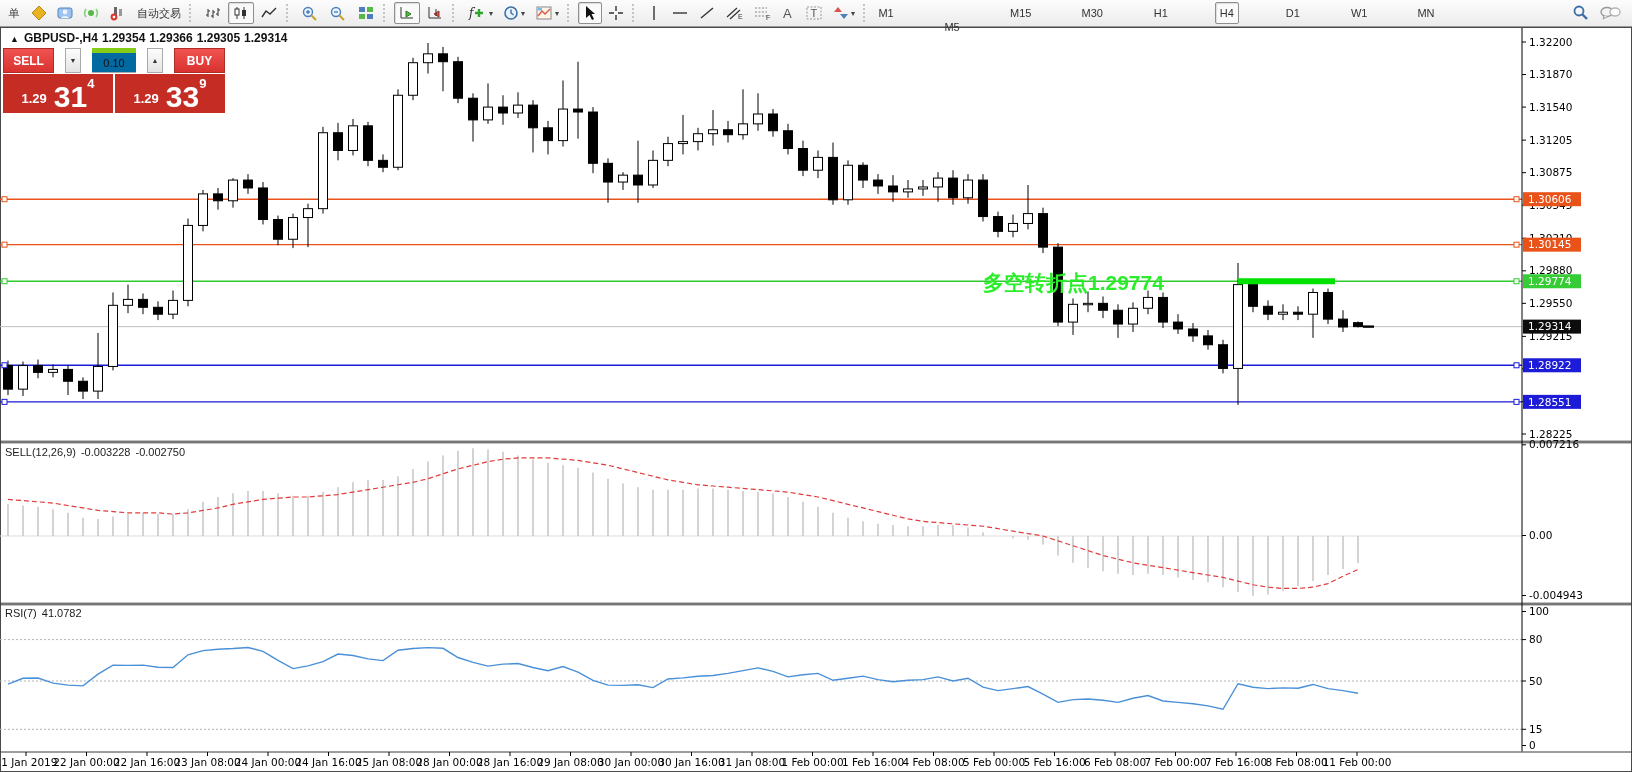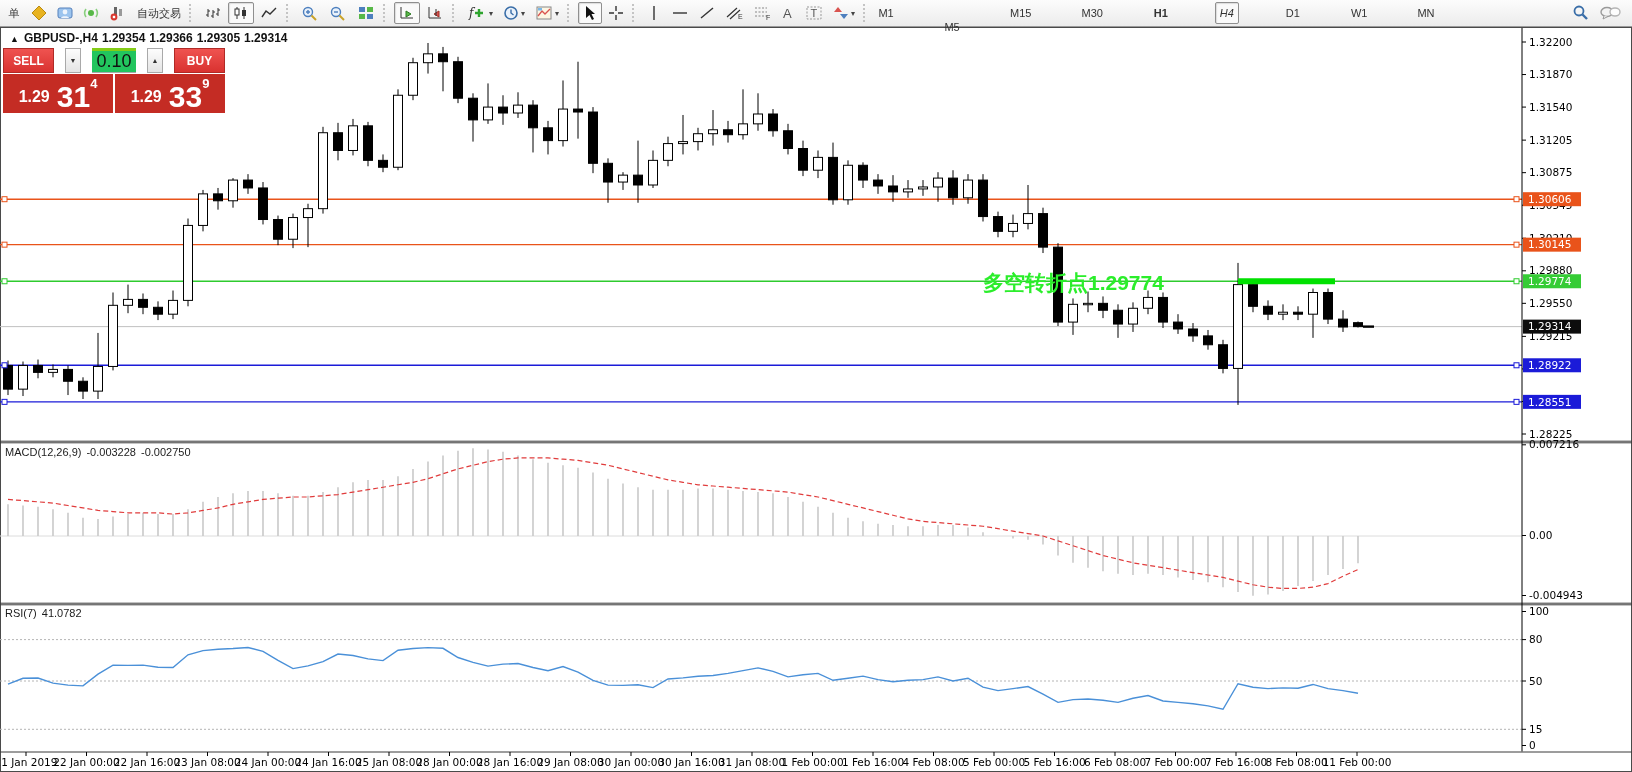--- a/index.html
+++ b/index.html
@@ -24,27 +24,27 @@
   #hdr span{margin-right:4px;}
   #hdr .tri{font-size:9px;margin-right:5px;}
   #ocp{position:absolute;left:3px;top:48px;width:222px;z-index:20;font-family:"Liberation Sans",sans-serif;}
   #ocp .row1{display:flex;height:25px;gap:11px;}
   .redbtn{background:linear-gradient(#ef5350,#d93230);color:#fff;font-size:12px;font-weight:bold;
           width:51px;display:flex;align-items:center;justify-content:center;
           border:1px solid #b02a26;box-sizing:border-box;}
   .spin{width:16px;background:linear-gradient(#fdfdfd,#e4e4e4);border:1px solid #a9a9a9;
         box-sizing:border-box;display:flex;align-items:center;justify-content:center;
         font-size:7px;color:#333;}
-  .vol{flex:1;background:#22c55e;border-top:3px solid #84cc16;border-bottom:1px solid #a9a9a9;
+  .vol{flex:1;background:#0369a1;border-top:5px solid #84cc16;border-bottom:1px solid #a9a9a9;
        box-sizing:border-box;display:flex;align-items:center;justify-content:center;
-       font-size:18px;color:#111;}
+       font-size:11px;color:#111;}
   #ocp .row2{display:flex;height:39px;margin-top:1px;gap:2px;}
   .pxbox{flex:1;background:#c42c24;color:#fff;display:flex;align-items:flex-end;
          justify-content:center;padding-bottom:3px;box-sizing:border-box;}
-  .pxbox .sm{font-size:16px;font-weight:bold;margin:0 1px 4px 0;}
+  .pxbox .sm{font-size:13px;font-weight:bold;margin:0 1px 4px 0;}
   .pxbox .bg{font-size:30px;font-weight:bold;line-height:26px;margin-left:6px;}
   .pxbox .sup{font-size:13px;font-weight:bold;align-self:flex-start;margin-top:2px;}
   .pane-label{position:absolute;z-index:20;font-size:11px;color:#1c1c1c;}
   .pane-label span{margin-right:5px;}
   #chart-svg{position:absolute;left:0;top:0;z-index:5;}
 </style>
 </head>
 <body>
 
 <div id="toolbar">
@@ -213,22 +213,22 @@
       </svg>
       <span class="dd">▾</span>
   </span>
 
   <div class="grip"></div>
   <div id="tf-group">
       <div class="tbtn" style="min-width: 24px;">M1</div>
       <div class="tbtn" style="min-width: 24px; margin-top: 28px;">M5</div>
       <div class="tbtn" style="min-width: 24px;">M15</div>
       <div class="tbtn" style="min-width: 24px;">M30</div>
-      <div class="tbtn" style="min-width: 24px; font-weight: bold;">H1</div>
-      <div class="tbtn active" style="min-width: 24px; font-style: italic;">H4</div>
+      <div class="tbtn" style="min-width: 24px;">H1</div>
+      <div class="tbtn active" style="min-width: 24px;">H4</div>
       <div class="tbtn" style="min-width: 24px;">D1</div>
       <div class="tbtn" style="min-width: 24px;">W1</div>
       <div class="tbtn" style="min-width: 24px;">MN</div>
     </div>
 
   <div id="right-icons">
     <span class="tbtn">
       <svg class="ic" width="18" height="18">
           <circle cx="8" cy="7" r="4.5" fill="none" stroke="#3a6ea8" stroke-width="1.8"></circle>
           <path d="M11.5 10.5 L16 15" stroke="#3a6ea8" stroke-width="2.4"></path>
@@ -264,21 +264,21 @@
     </div>
     <div class="pxbox">
       <span class="sm">1.29</span>
       <span class="bg">33</span>
       <span class="sup">9</span>
     </div>
   </div>
 </div>
 
 <div class="pane-label" style="left:5px;top:446px;">
-  <span>MACD(12,26,9)</span><span>-0.003228</span><span>-0.002750</span>
+  <span>SELL(12,26,9)</span><span>-0.003228</span><span>-0.002750</span>
 </div>
 <div class="pane-label" style="left:5px;top:607px;">
   <span>RSI(7)</span><span>41.0782</span>
 </div>
 
 <svg id="chart-svg" width="1632" height="772" viewBox="0 0 1632 772">
     <rect x="0.5" y="27.5" width="1631" height="744" fill="#fff" stroke="#4a4a4a"></rect>
     <line x1="0" y1="199.20028000000065" x2="1522" y2="199.20028000000065" stroke="#e9531a" stroke-width="1.4"></line>
     <line x1="0" y1="244.66410000000067" x2="1522" y2="244.66410000000067" stroke="#e9531a" stroke-width="1.4"></line>
     <line x1="0" y1="281.2521200000017" x2="1522" y2="281.2521200000017" stroke="#2ecb2e" stroke-width="1.4"></line>

